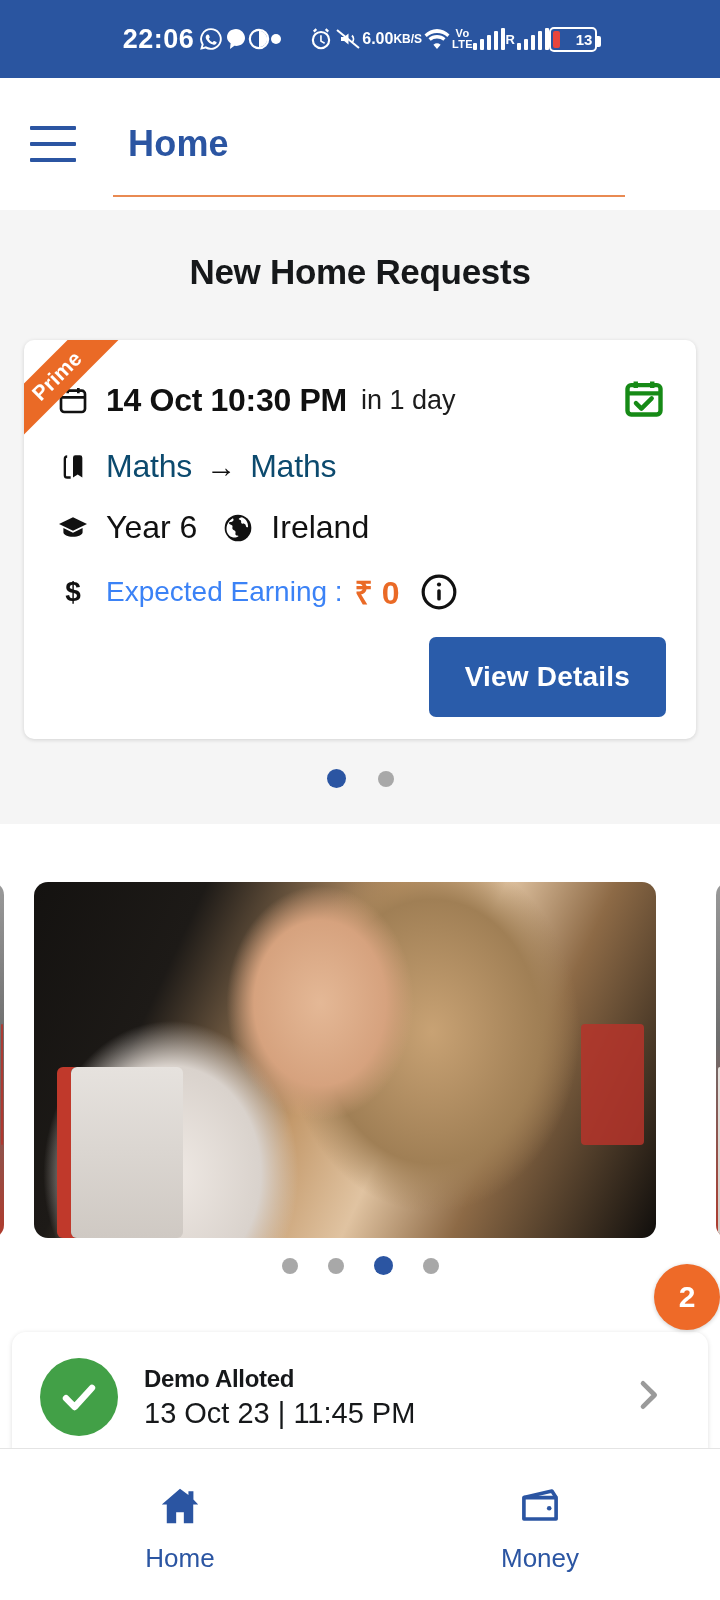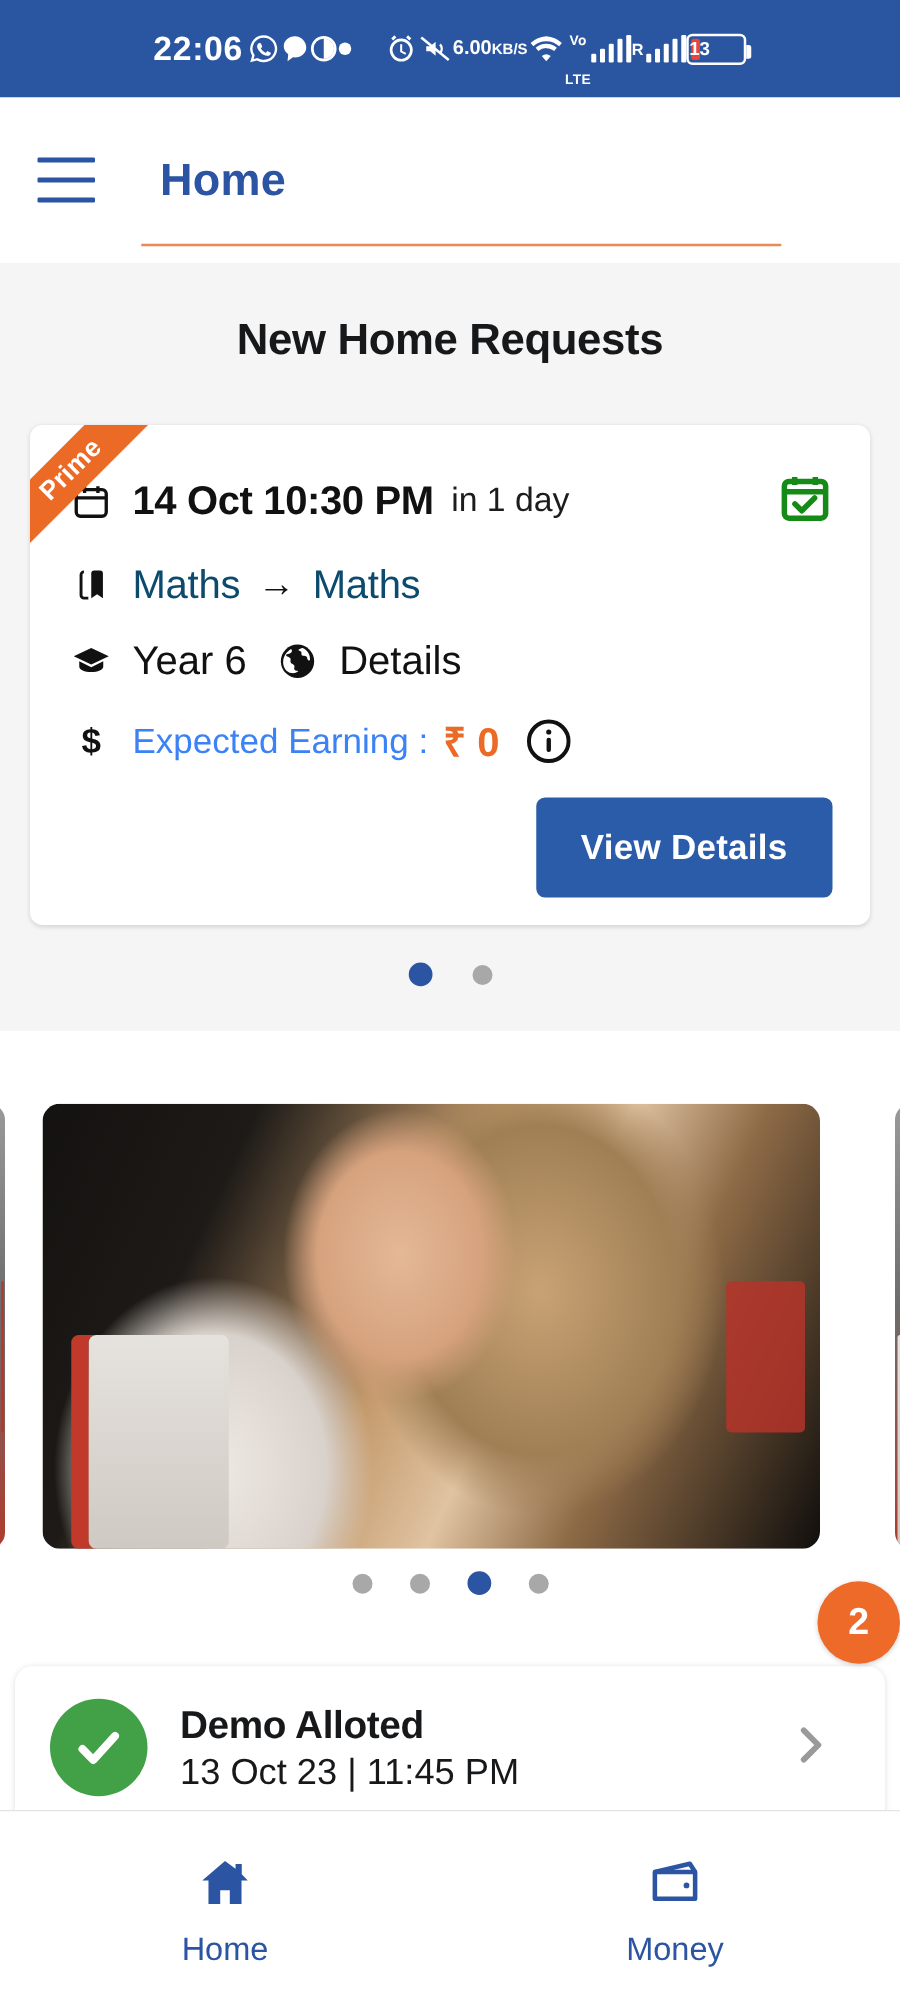--- a/index.html
+++ b/index.html
@@ -22,29 +22,29 @@
     color:#ffffff;
     padding:0 18px;
   }
   .sb-time{ font-size:27px; font-weight:700; letter-spacing:.5px; margin-right:4px;}
   .sb-ic{ display:flex; align-items:center; justify-content:center; }
   .sb-gap{ width:26px; }
   .sb-kb{ display:flex; flex-direction:row; align-items:center; line-height:1; font-weight:700;}
   .sb-kb .v{ font-size:16px; }
   .sb-kb .u{ font-size:12px; }
   .sb-volte{ display:flex; flex-direction:column; align-items:center; line-height:1; font-weight:700;}
-  .sb-volte span{ font-size:11px; letter-spacing:.3px;margin-top:20px;}
+  .sb-volte span{ font-size:11px; letter-spacing:.3px;}
   .bars{ display:flex; align-items:flex-end; gap:2.5px; height:22px;}
   .bars i{ display:block; width:4.5px; background:#fff; border-radius:1px;}
   .bars i:nth-child(1){height:7px;} .bars i:nth-child(2){height:11px;}
   .bars i:nth-child(3){height:15px;} .bars i:nth-child(4){height:19px;} .bars i:nth-child(5){height:22px;}
   .roam{ font-size:13px; font-weight:700; margin-right:2px;}
   .batt{
     width:48px;height:25px;border:2.5px solid #fff;border-radius:5px;
-    display:flex;align-items:center;justify-content:flex-start;position:relative;padding-right:3px;
+    display:flex;align-items:center;justify-content:flex-end;position:relative;padding-right:3px;
   }
   .batt::after{content:"";position:absolute;right:-6px;top:7px;width:4px;height:11px;background:#fff;border-radius:0 2px 2px 0;}
   .batt .fill{position:absolute;left:2px;top:2px;bottom:2px;width:7px;background:#e8453c;border-radius:2px;}
   .batt .lvl{font-size:15px;font-weight:700;color:#fff;z-index:2;}
 
   
   .app-header{
     height:132px;
     background:#ffffff;
     display:flex;
@@ -162,21 +162,21 @@
     background:#ee6a28; color:#fff;
     display:flex; align-items:center; justify-content:center;
     font-size:30px; font-weight:700; z-index:5;
     box-shadow:0 1px 4px rgba(0,0,0,.2);
   }
   .check-circle{
     width:78px;height:78px;border-radius:50%;background:#42a047;
     display:flex;align-items:center;justify-content:center;flex:0 0 78px;
   }
   .notify-text{ margin-left:26px; }
-  .notify-title{ font-size:31px; font-weight:700; color:#16181a; letter-spacing:-.3px;}
+  .notify-title{ font-size:24px; font-weight:700; color:#16181a; letter-spacing:-.3px;}
   .notify-sub{ font-size:29px; color:#16181a; margin-top:4px;}
   .chevron{ margin-left:auto; margin-right:12px; }
 
   
   .bottom-nav{
     position:absolute; left:0; right:0; bottom:0; height:152px;
     background:#ffffff; border-top:1px solid #e4e4e4;
     display:flex;
   }
   .nav-item{
@@ -329,21 +329,21 @@
             <path fill="#111" d="M12 15.6 4.8 12v3.1c0 1.9 3.2 3.4 7.2 3.4s7.2-1.5 7.2-3.4V12z"></path>
           </svg>
       </span>
       <span class="grade-text">Year 6</span>
       <span class="ic" style="margin-left:22px">
         <svg width="32" height="32" viewBox="0 0 24 24">
             <circle cx="12" cy="12" r="10" fill="#111"></circle>
             <path fill="#fff" d="M8.2 4.6c.9 1 .4 2-.5 2.6-1 .6-2 .1-2.6 1 .4 1.3 1.9 1 2.6 2 .5.8-.2 1.7.2 2.5.5 1 1.8.9 2.2 1.9.3.9-.4 1.9.2 2.6.6.6 1.6.2 2.2.8-1.2.9-2.6 1.3-4.1 1.1C5.4 18.7 3.1 15.6 3.4 12 3.6 8.7 5.6 6 8.2 4.6zM15 4c2.9 1.1 4.8 4.1 4.5 7.3-.2.4-.9.2-1.2-.1-.6-.6-.3-1.6-1-2.1-.8-.6-2 0-2.7-.7-.5-.6 0-1.5-.4-2.1-.4-.6-1.3-.5-1.7-1.1.6-.7 1.6-1 2.5-1.2z"></path>
           </svg>
       </span>
-      <span class="country-text">Details</span>
+      <span class="country-text">Ireland</span>
     </div>
 
     <div class="card-row">
       <span class="ic">
         <svg width="26" height="32" viewBox="0 0 16 24">
             <text x="8" y="19" font-family="Liberation Sans, sans-serif" font-size="21" font-weight="700" fill="#111" text-anchor="middle">$</text>
           </svg>
       </span>
       <span class="earn-label">Expected Earning :</span>
       <span class="earn-value">₹ 0</span>

